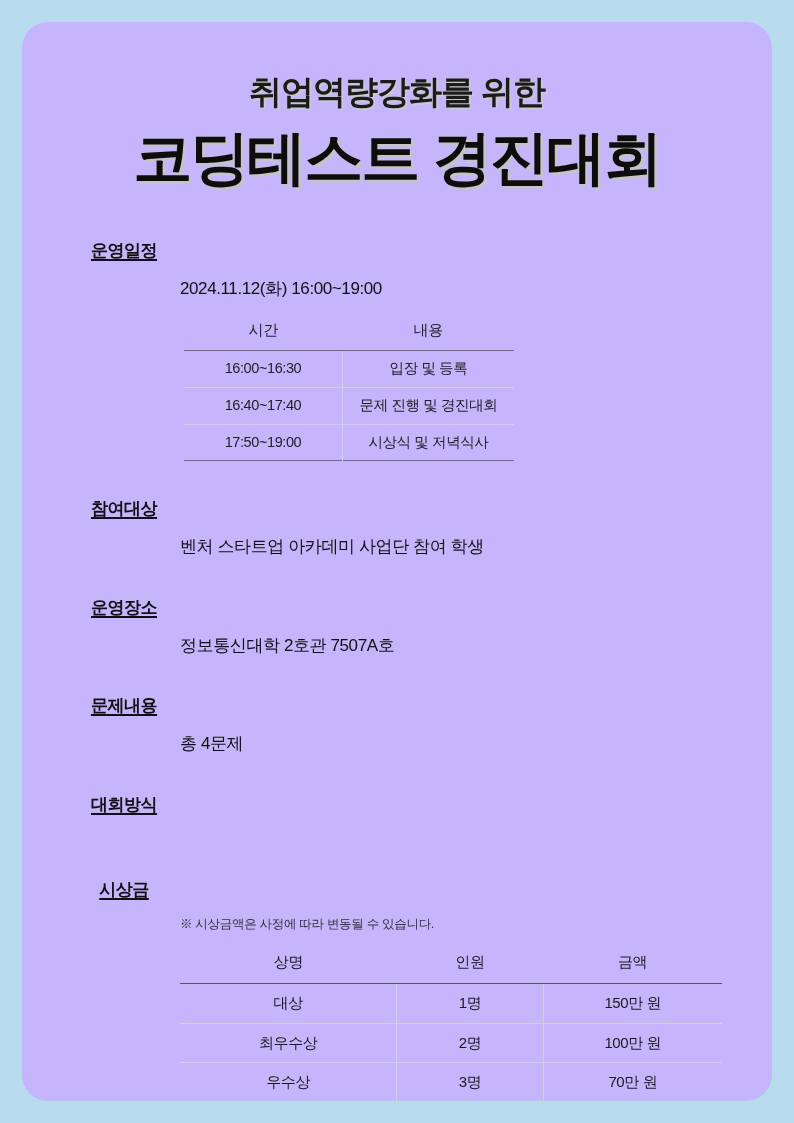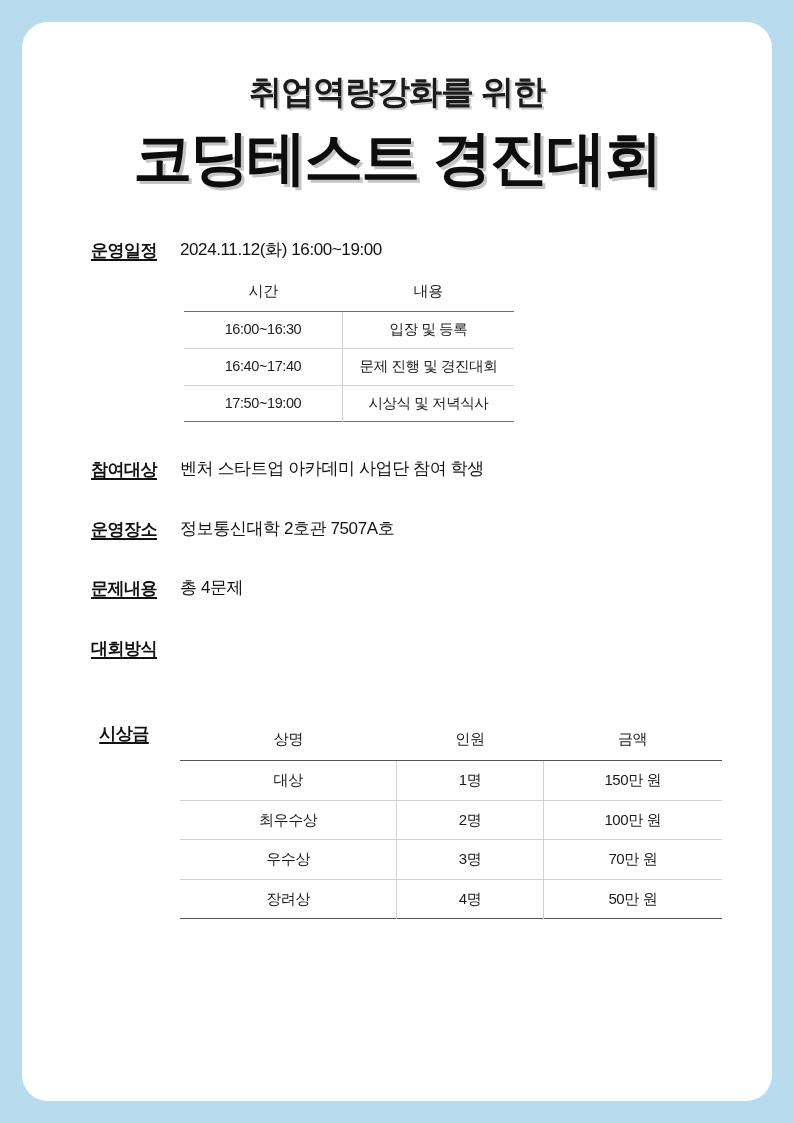--- a/index.html
+++ b/index.html
@@ -12,21 +12,21 @@
     background: #b8dcee;
     font-family: "Liberation Sans", sans-serif;
     overflow: hidden;
   }
   .poster {
     position: absolute;
     left: 22px;
     top: 22px;
     width: 750px;
     height: 1079px;
-    background: #ffffff;
+    background: #c4b5fd;
     border-radius: 26px;
     box-sizing: border-box;
     overflow: hidden;
   }
 
   
   .title-block {
     text-align: center;
     padding-top: 48px;
   }
@@ -67,20 +67,21 @@
     text-decoration-thickness: 2px;
     padding-top: 2px;
     letter-spacing: -0.5px;
   }
   .value {
     flex: 1;
     font-size: 17px;
     color: #111;
     letter-spacing: -0.4px;
     line-height: 1.5;
+    margin-top: 39px;
   }
   .value.small {
     font-size: 14.5px;
     line-height: 1.62;
   }
   .value .line2 {
     display: block;
     padding-left: 6px;
   }
 
@@ -208,20 +209,21 @@
     </div>
 
     <div class="spacer-md"></div>
 
 
     <div class="spacer-md"></div>
 
     <div class="row">
       <div class="label">시상금</div>
       <div class="value">
+        <div class="prize-note">※ 시상금액은 사정에 따라 변동될 수 있습니다.</div>
         <div class="prize-wrap">
           <table class="prize">
             <thead>
               <tr>
                 <th>상명</th>
                 <th>인원</th>
                 <th>금액</th>
               </tr>
             </thead>
             <tbody>

